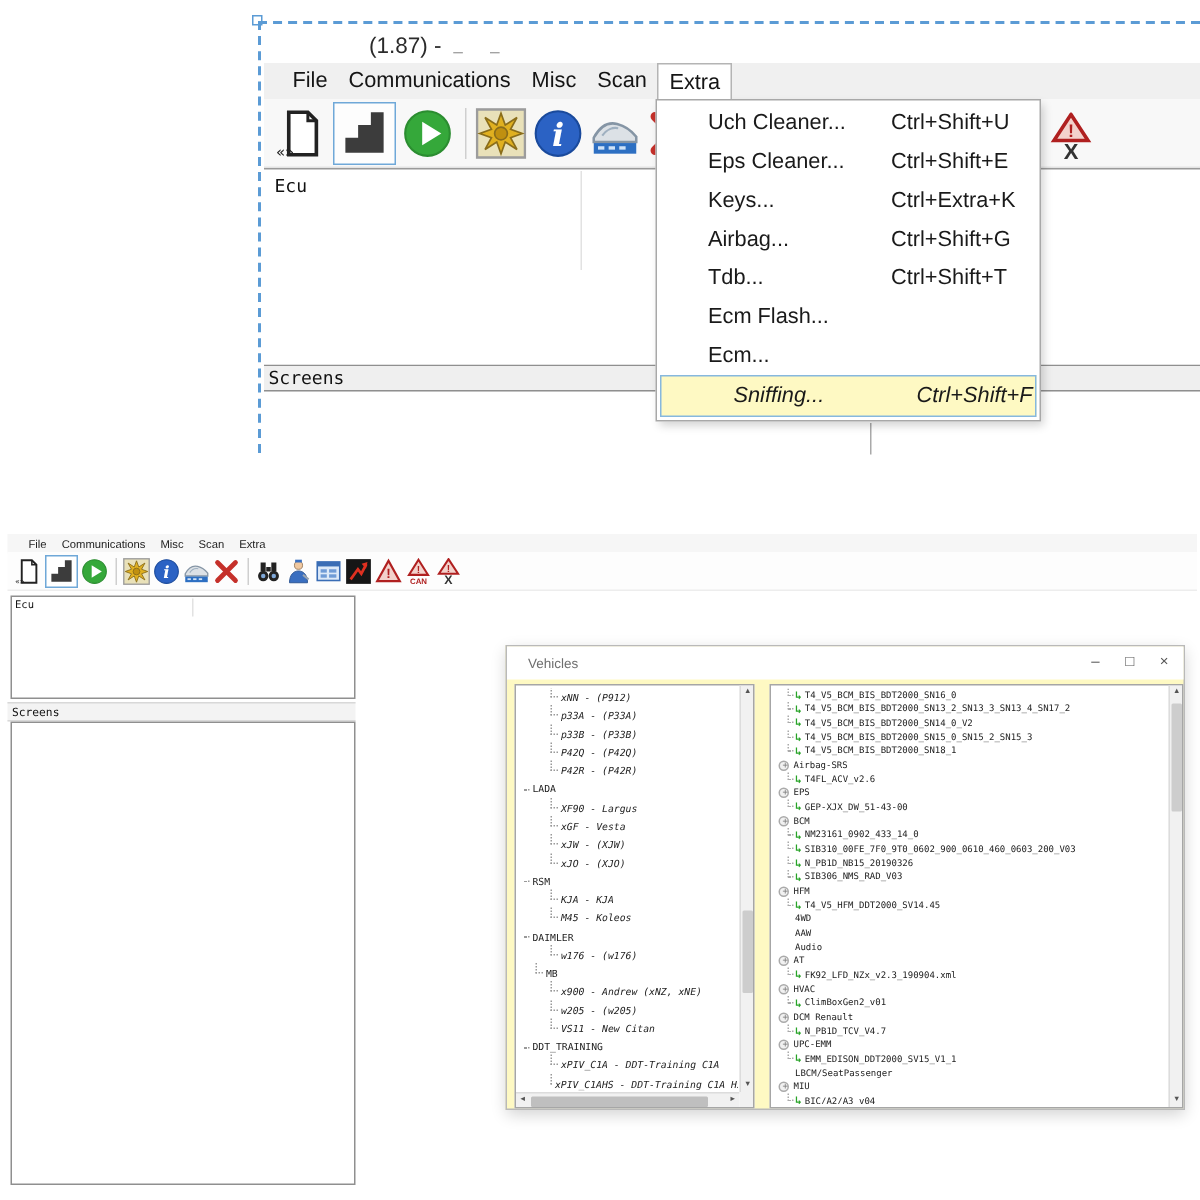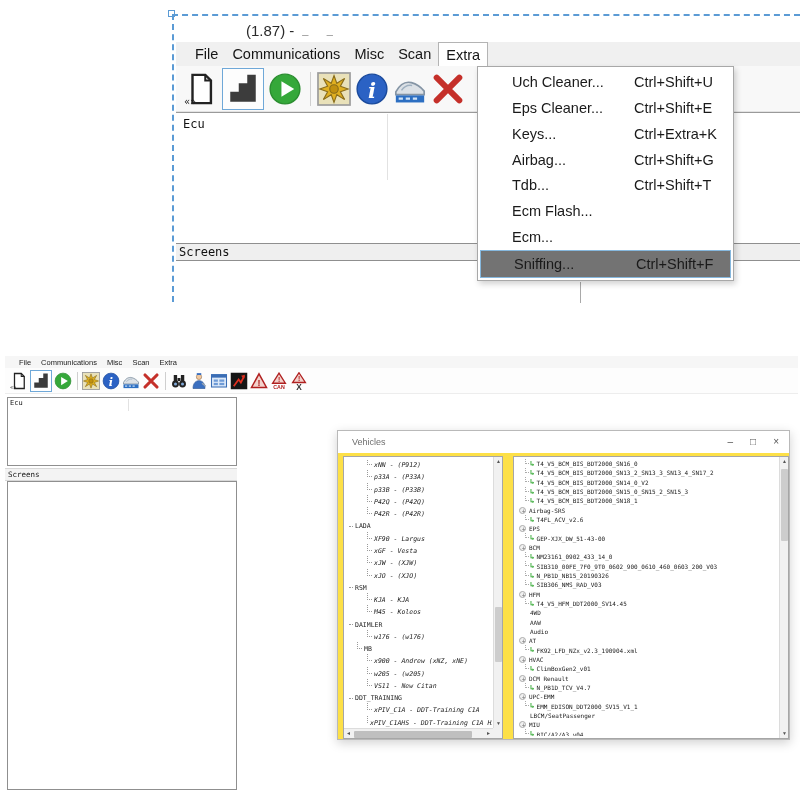--- a/index.html
+++ b/index.html
@@ -26,25 +26,25 @@
   #tw-warn{position:absolute;right:70px;top:5px;}
   #tw-warn .tbicon{width:32px;height:40px;}
   .tw-ecu{height:131px;border-top:1px solid #9a9a9a;position:relative;
           font-family:"DejaVu Sans Mono",monospace;font-size:12px;padding:4px 0 0 7px;color:#111;background:#fff;}
   .tw-screens{height:18px;background:#efefef;border-top:1px solid #8f8f8f;border-bottom:1px solid #8f8f8f;
           font-family:"DejaVu Sans Mono",monospace;font-size:12px;display:flex;align-items:center;padding-left:3px;color:#111;}
 
   
   #tw-dropdown{position:absolute;left:261px;top:48px;width:257px;height:215px;background:#fff;
                border:1px solid #a8a8a8;box-shadow:2px 3px 6px rgba(0,0,0,.18);z-index:5;
-               display:flex;flex-direction:column;padding:2px 1px;margin-left:40px;}
+               display:flex;flex-direction:column;padding:2px 1px;}
   .dd-item{flex:1;display:flex;align-items:center;font-size:14.5px;color:#1a1a1a;padding-left:33px;}
   .dd-label{width:122px;}
   .dd-shortcut{color:#1a1a1a;}
-  .dd-item.highlighted{background:#737373;border:1px solid #86b8de;margin:0 1px;padding-left:33px;}
+  .dd-item.highlighted{background:#fef9c3;border:1px solid #86b8de;margin:0 1px;padding-left:48px;font-style:italic;}
 
   
   #stray-vline{position:absolute;left:580px;top:282px;width:1px;height:21px;background:#a9a9a9;}
   #stray-dot{position:absolute;left:496px;top:379px;width:2px;height:2px;background:#555;}
   #tw-ecu-divider{position:absolute;left:211px;top:1px;width:1px;height:66px;background:#e2e2e2;}
   #bw-ecu-divider{position:absolute;left:120px;top:1px;width:1px;height:12px;background:#e2e2e2;}
 
   
   #bw-menubar{position:absolute;left:5px;top:356px;width:793px;height:13px;background:#f6f6f6;
               display:flex;align-items:center;padding-left:9px;font-size:7.5px;color:#222;}
@@ -56,21 +56,21 @@
   #bw-toolbar .tb.selected{border:1px solid #6fa8d8;background:#fff;padding:1px;}
   #bw-toolbar .sep-before{margin-left:4px;padding-left:4px;}
   #bw-ecu-box{position:absolute;left:7px;top:397px;width:230px;height:69px;border:1px solid #8f8f8f;background:#fff;
               font-family:"DejaVu Sans Mono",monospace;font-size:7px;color:#111;padding:1px 0 0 2px;}
   #bw-screens-bar{position:absolute;left:5px;top:468px;width:232px;height:13px;background:#f3f3f3;
               border-top:1px solid #d8d8d8;border-bottom:1px solid #d8d8d8;display:flex;align-items:center;
               font-family:"DejaVu Sans Mono",monospace;font-size:7.5px;color:#111;padding-left:3px;}
   #bw-screens-box{position:absolute;left:7px;top:481px;width:230px;height:309px;border:1px solid #8f8f8f;background:#fff;}
 
   
-  #dialog{position:absolute;left:337px;top:430px;width:453px;height:310px;background:#fde047;
+  #dialog{position:absolute;left:337px;top:430px;width:453px;height:310px;background:#fef9c3;
           border:1px solid #b9b9b9;box-shadow:0 3px 10px rgba(0,0,0,.18);}
   .dlg-titlebar{height:22px;background:#fff;display:flex;align-items:center;padding:0 10px 0 14px;
                 font-size:9px;color:#6e6e6e;}
   .dlg-buttons{margin-left:auto;display:flex;gap:17px;color:#555;font-size:10px;line-height:10px;}
   .dlg-buttons span{cursor:default;}
   .tree-panel{position:absolute;background:#fff;border:1px solid #a6a6a6;overflow:hidden;}
   #left-tree-panel{left:5px;top:25px;width:160px;height:283px;}
   #right-tree-panel{left:175px;top:25px;width:276px;height:283px;}
 
   .ltree{position:absolute;left:2px;top:2px;right:10px;bottom:11px;overflow:hidden;

